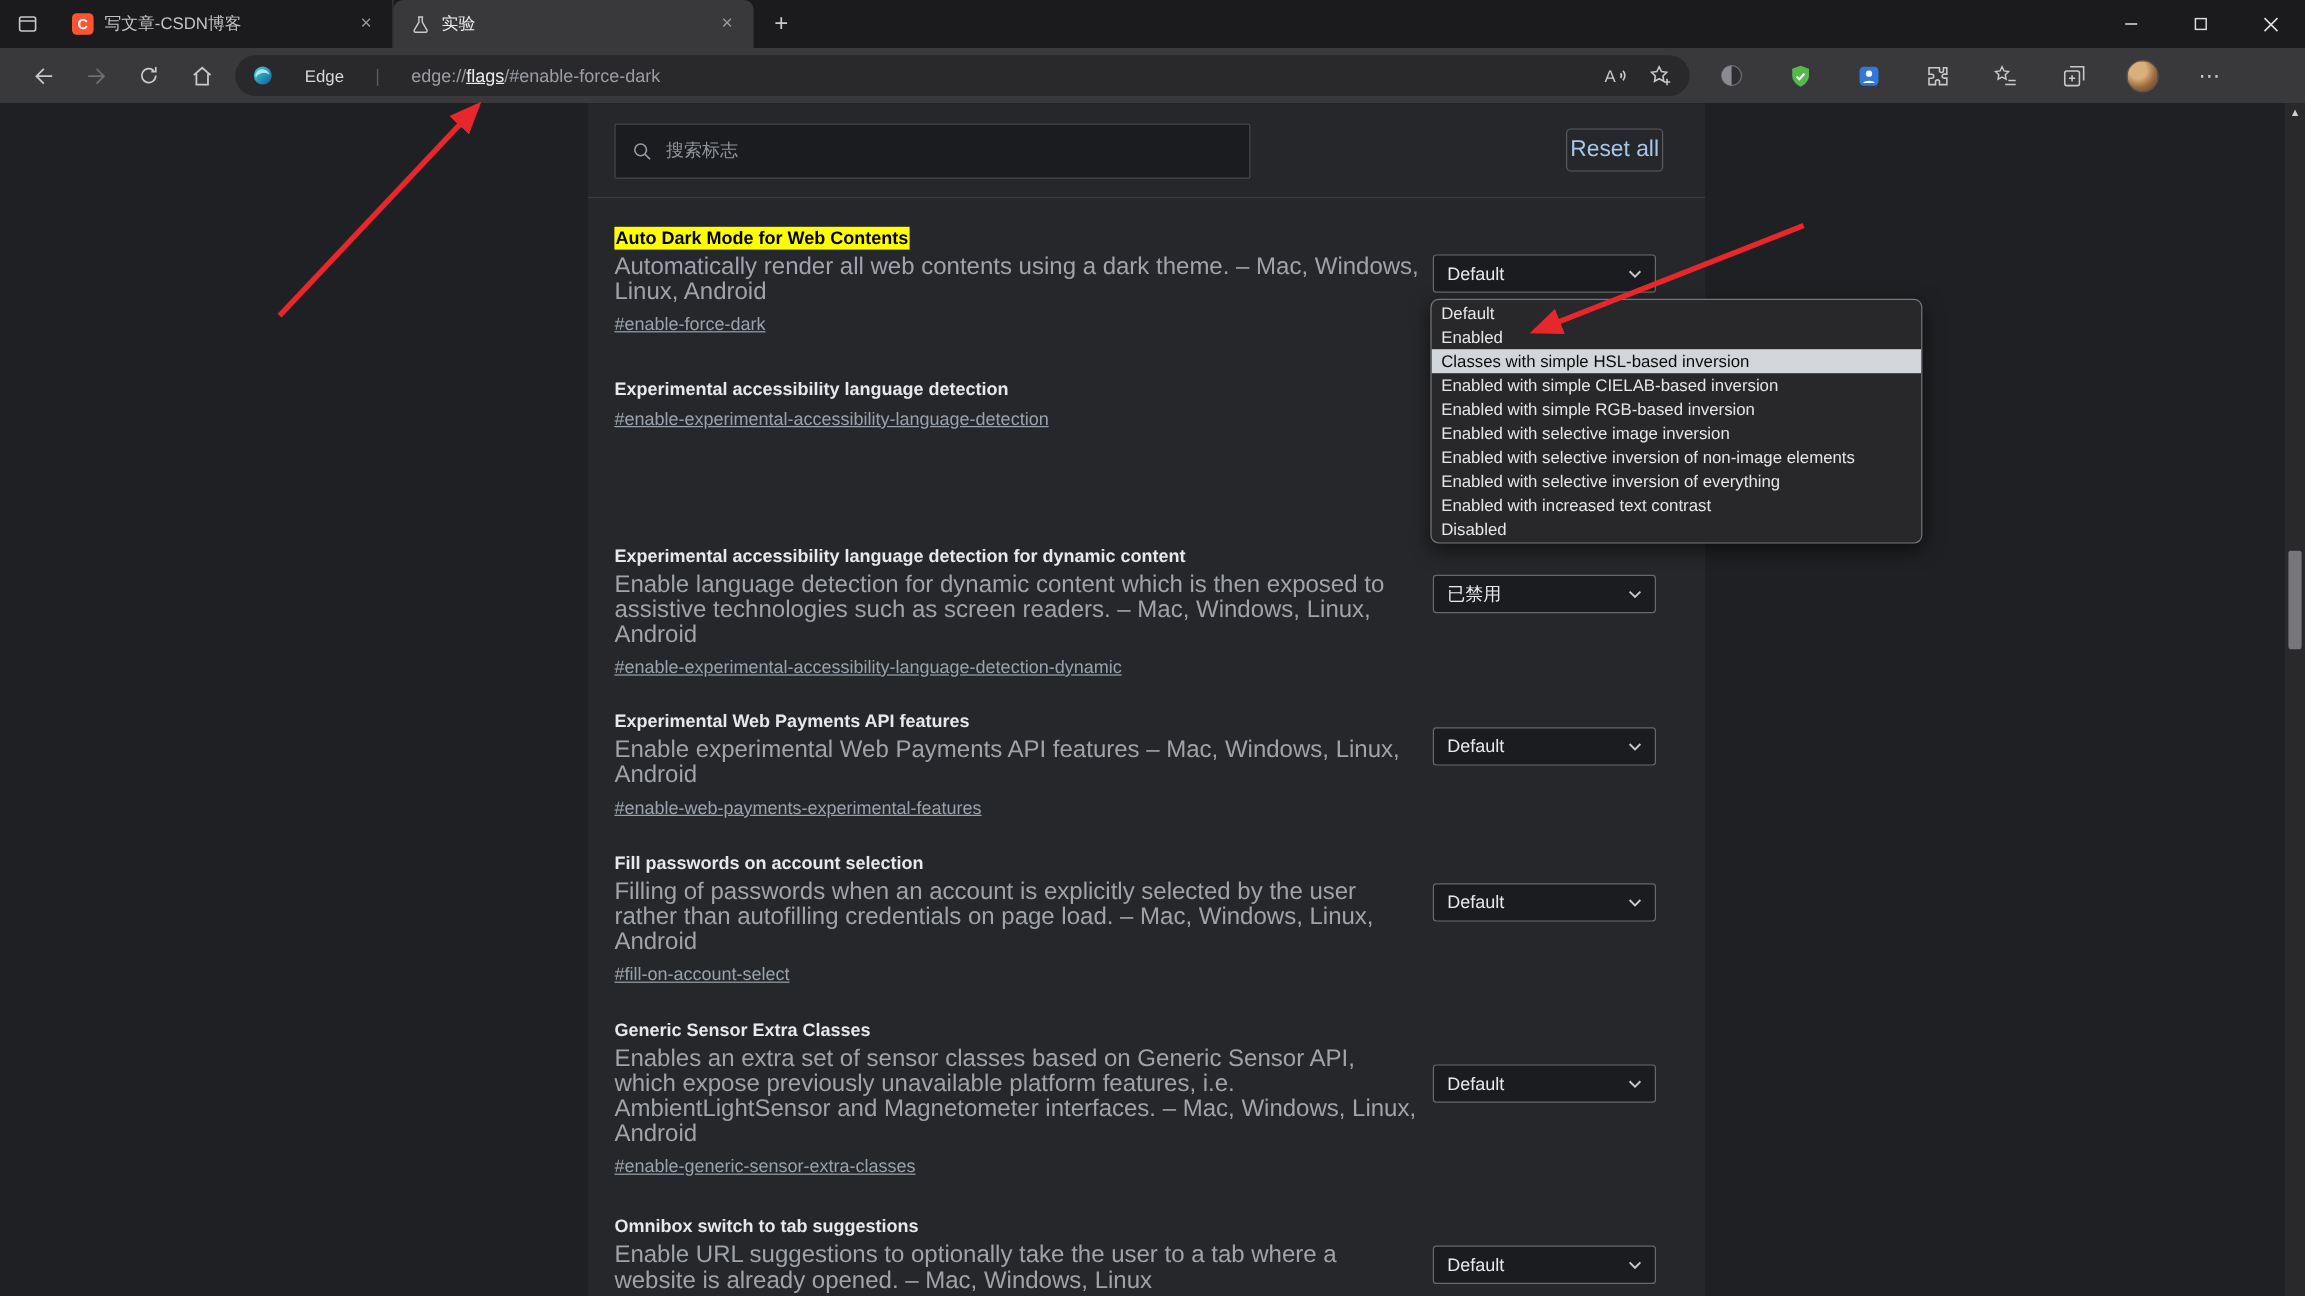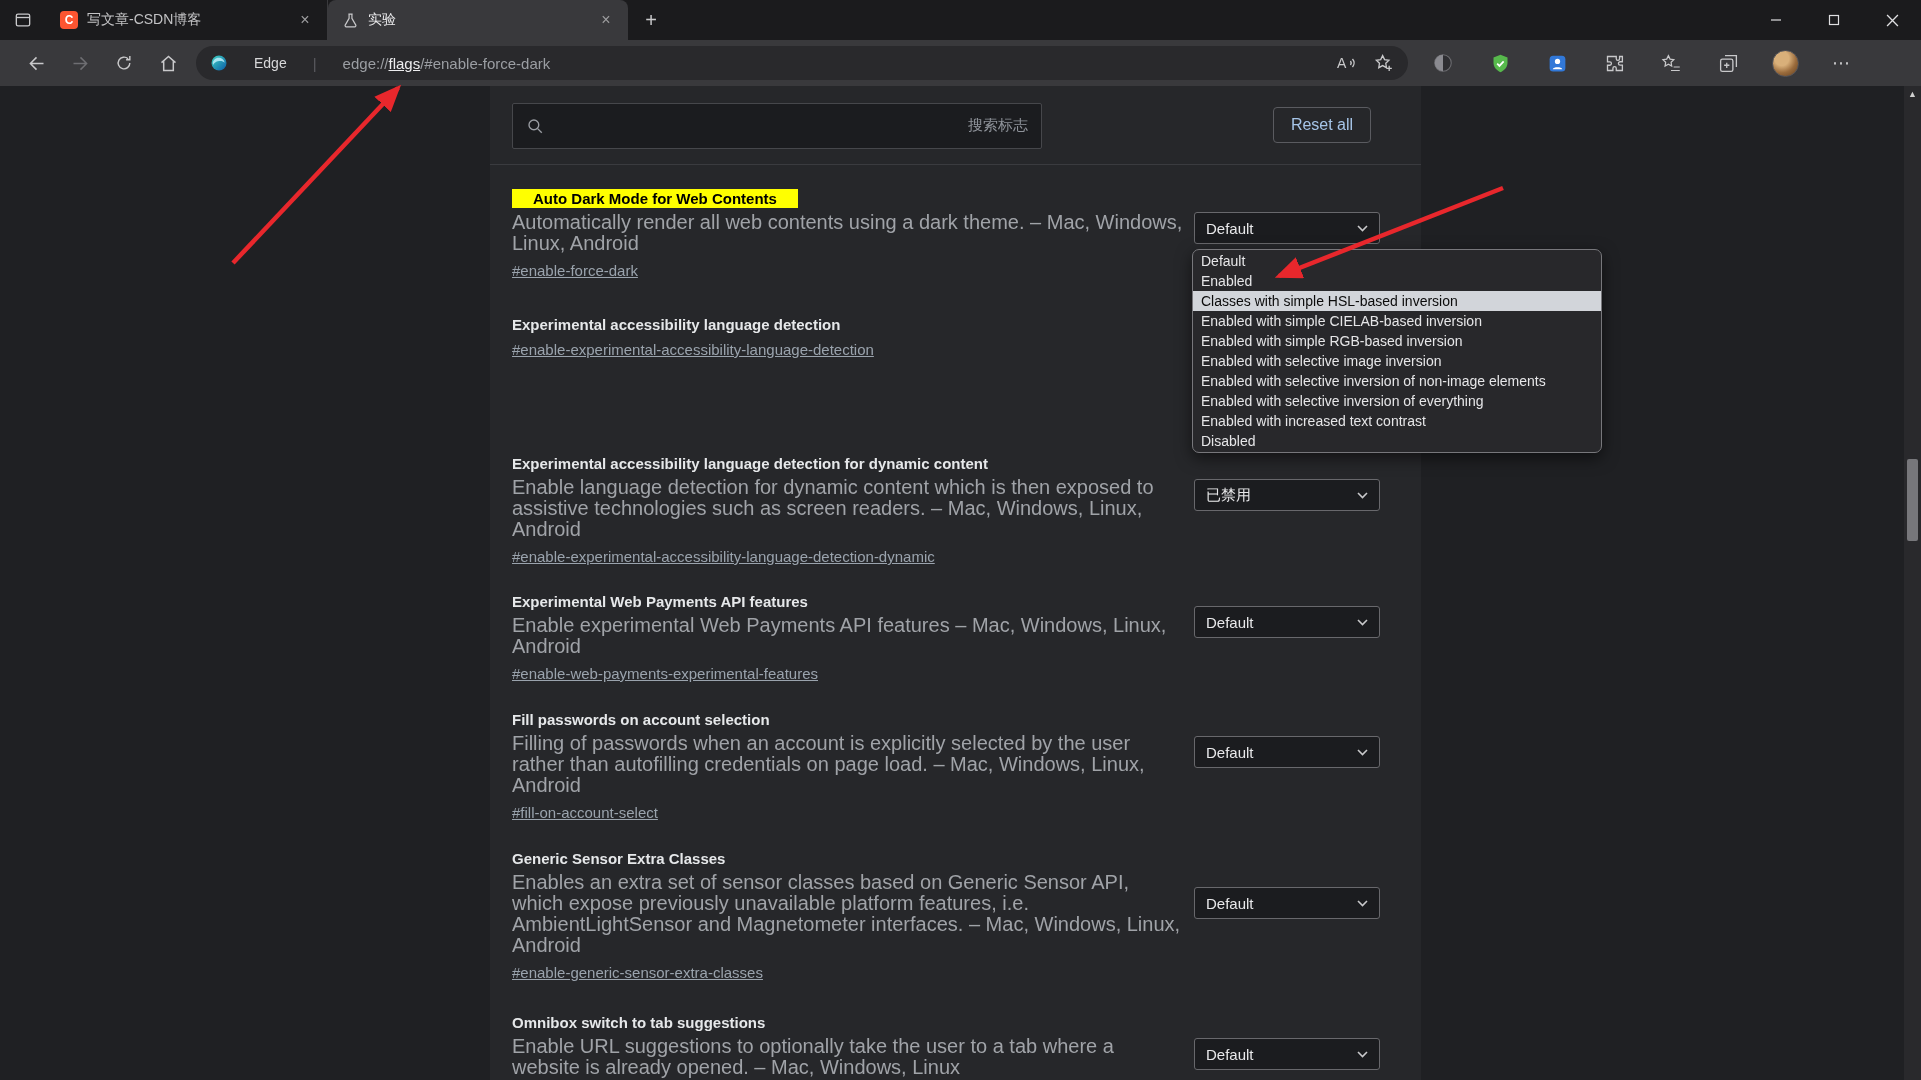--- a/index.html
+++ b/index.html
@@ -31,29 +31,29 @@
   .url .hi { color:#ededef;text-decoration:underline; }
   .pill-right { margin-left:auto; display:flex; align-items:center; gap:14px; }
   .ext-btn { width:44px; height:38px; margin-left:13px; display:flex; align-items:center; justify-content:center; border-radius:6px; flex:0 0 auto; }
   .avatar { width:27px; height:27px; border-radius:50%; background:radial-gradient(circle at 35% 30%, #d9b07a 0 30%, #9a6b3c 60%, #5e3c1c 100%); border:1px solid #55555a; }
   .ellipsis { color:#c9c9cb; font-size:18px; letter-spacing:2px; }
 
   
   .page { position:absolute; top:86px; left:0; right:0; bottom:0; background:#1f2023; }
   .content-col { position:absolute; left:490px; width:931px; top:0; bottom:0; background:#26272a; }
   .search-box { position:absolute; left:22px; top:17px; width:530px; height:46px; background:#1b1c1f; border:1px solid #46474b; border-radius:2px; display:flex; align-items:center; padding:0 13px; gap:11px; }
-  .search-input { flex:1; background:transparent; border:none; outline:none; color:#e8e8ea; font-size:15px; font-family:Liberation Mono, monospace;text-align:right; }
+  .search-input { flex:1; background:transparent; border:none; outline:none; color:#e8e8ea; font-size:15px; font-family:Liberation Serif, serif; }
   .search-input::placeholder { color:#8f939a; }
-  .reset-btn { position:absolute; right:50px; top:21px; width:98px; height:36px; background:transparent; border:1px solid #5a5b60; border-radius:4px; color:#a6c5e8; font-size:16px; font-family:"Liberation Sans",sans-serif; }
+  .reset-btn { position:absolute; right:35px; top:21px; width:81px; height:36px; background:transparent; border:1px solid #5a5b60; border-radius:4px; color:#a6c5e8; font-size:19px; font-family:"Liberation Sans",sans-serif; }
   .band-divider { position:absolute; top:78px; left:0; right:0; height:1px; background:#3a3b3f; }
 
   .flag-row { position:absolute; left:22px; right:0; }
   .flag-text { width:672px; }
   .flag-title { font-size:15px; font-weight:bold; color:#e6e8ea; }
-  .hl-yellow { background:#ffff00; color:#000; padding:1px 21px; }
+  .hl-yellow { background:#ffff00; color:#000; padding:1px 1px; }
   .flag-desc { margin-top:5px; font-size:20px; line-height:21px; color:#a0a3a8; }
   .flag-link { display:inline-block; margin-top:8px; font-size:15px; color:#9aa3ad; text-decoration:underline; cursor:pointer; }
   .flag-select { position:absolute; left:682px; width:186px; height:32px; background:#1b1c1f; border:1px solid #68686c; border-radius:3px; display:flex; align-items:center; justify-content:space-between; padding:0 11px; color:#e8e8ea; font-size:15px; cursor:default; }
 
   
   .dd-popup { position:absolute; left:1192px; top:163px; width:410px; background:#28282b; border:1px solid #77777b; border-radius:7px; padding:1px 0; box-shadow:0 5px 16px rgba(0,0,0,.55); z-index:20; overflow:hidden; }
   .dd-opt { height:20px; line-height:20px; padding:0 8px; font-size:14px; color:#e6e6e8; white-space:nowrap; }
   .dd-opt.selected { background:#d2d5da; color:#0b0b0b; }
 
   

